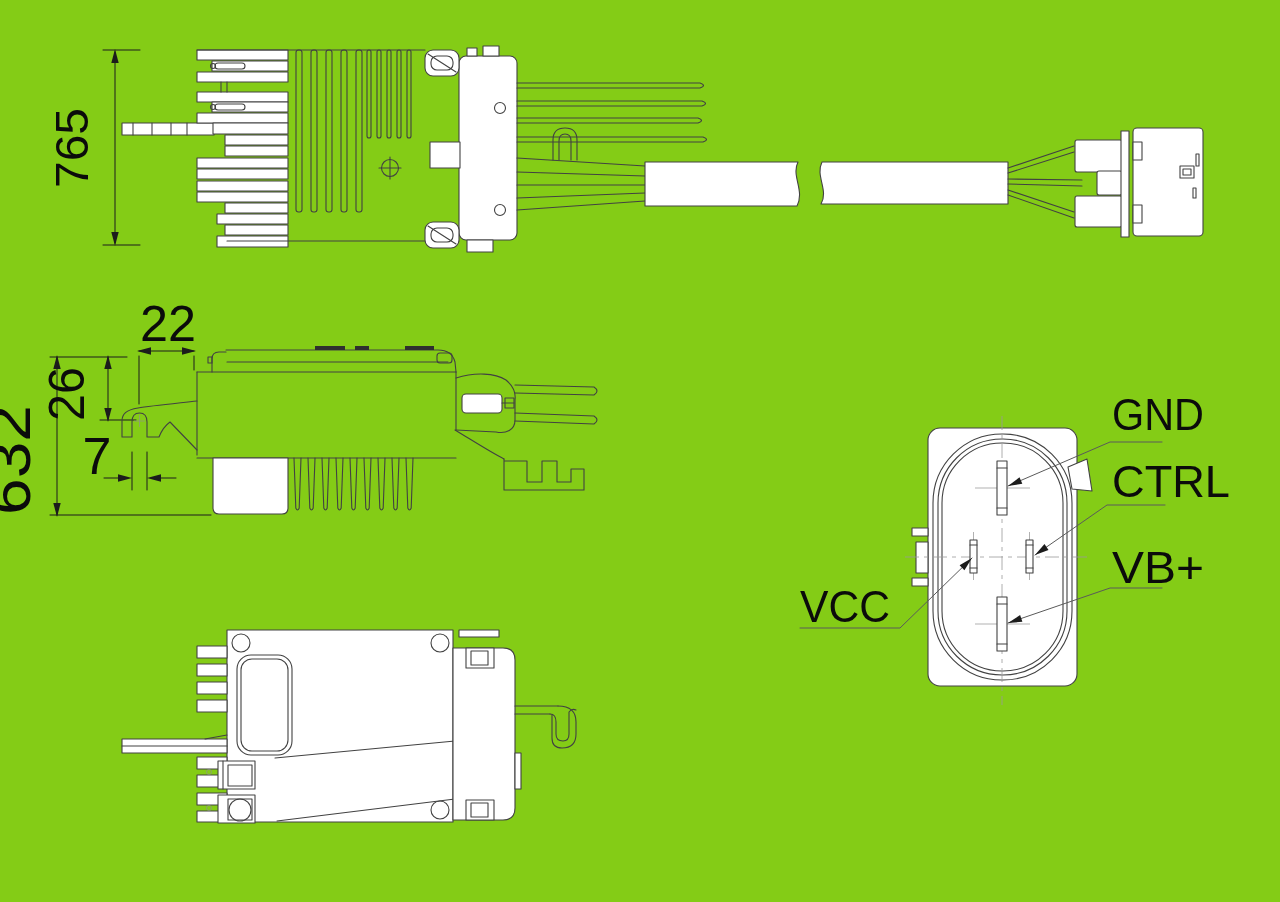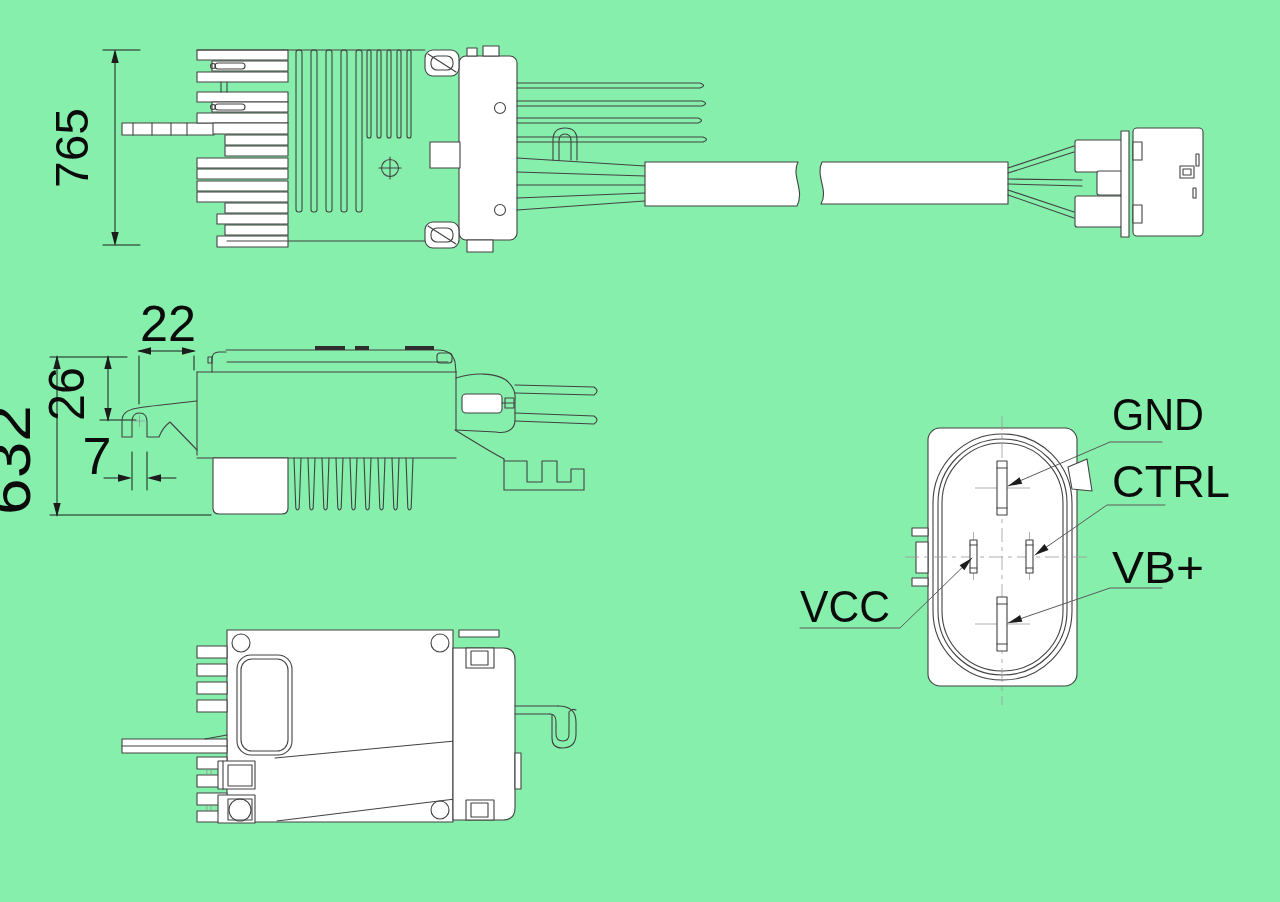--- a/index.html
+++ b/index.html
@@ -1,16 +1,16 @@
 <!DOCTYPE html>
 <html><head>
 <meta charset="utf-8">
 <style>
   html,body{margin:0;padding:0;background:#ffffff;}
-  .stage{width:1280px;height:902px;background:#86efac;position:relative;overflow:hidden;}
+  .stage{width:1280px;height:902px;background:#84cc16;position:relative;overflow:hidden;}
   svg{display:block;}
   
   .ln{fill:none;stroke:#424242;stroke-width:1.1;stroke-linecap:round;stroke-linejoin:round;}
   .w{fill:#ffffff;stroke:#424242;stroke-width:1.1;stroke-linejoin:round;}
   .dim{fill:none;stroke:#1c1c1c;stroke-width:1;stroke-linecap:round;}
   .ldr{fill:none;stroke:#5a5a5a;stroke-width:1;stroke-linecap:round;}
   .arr{fill:#1c1c1c;stroke:none;}
   .cl{fill:none;stroke:#9a9a9a;stroke-width:0.8;stroke-dasharray:14 5 4 5;}
   .thin{fill:none;stroke:#8f8f8f;stroke-width:0.7;}
   .mk{stroke:#2f2f2f;stroke-width:4;stroke-linecap:butt;}

